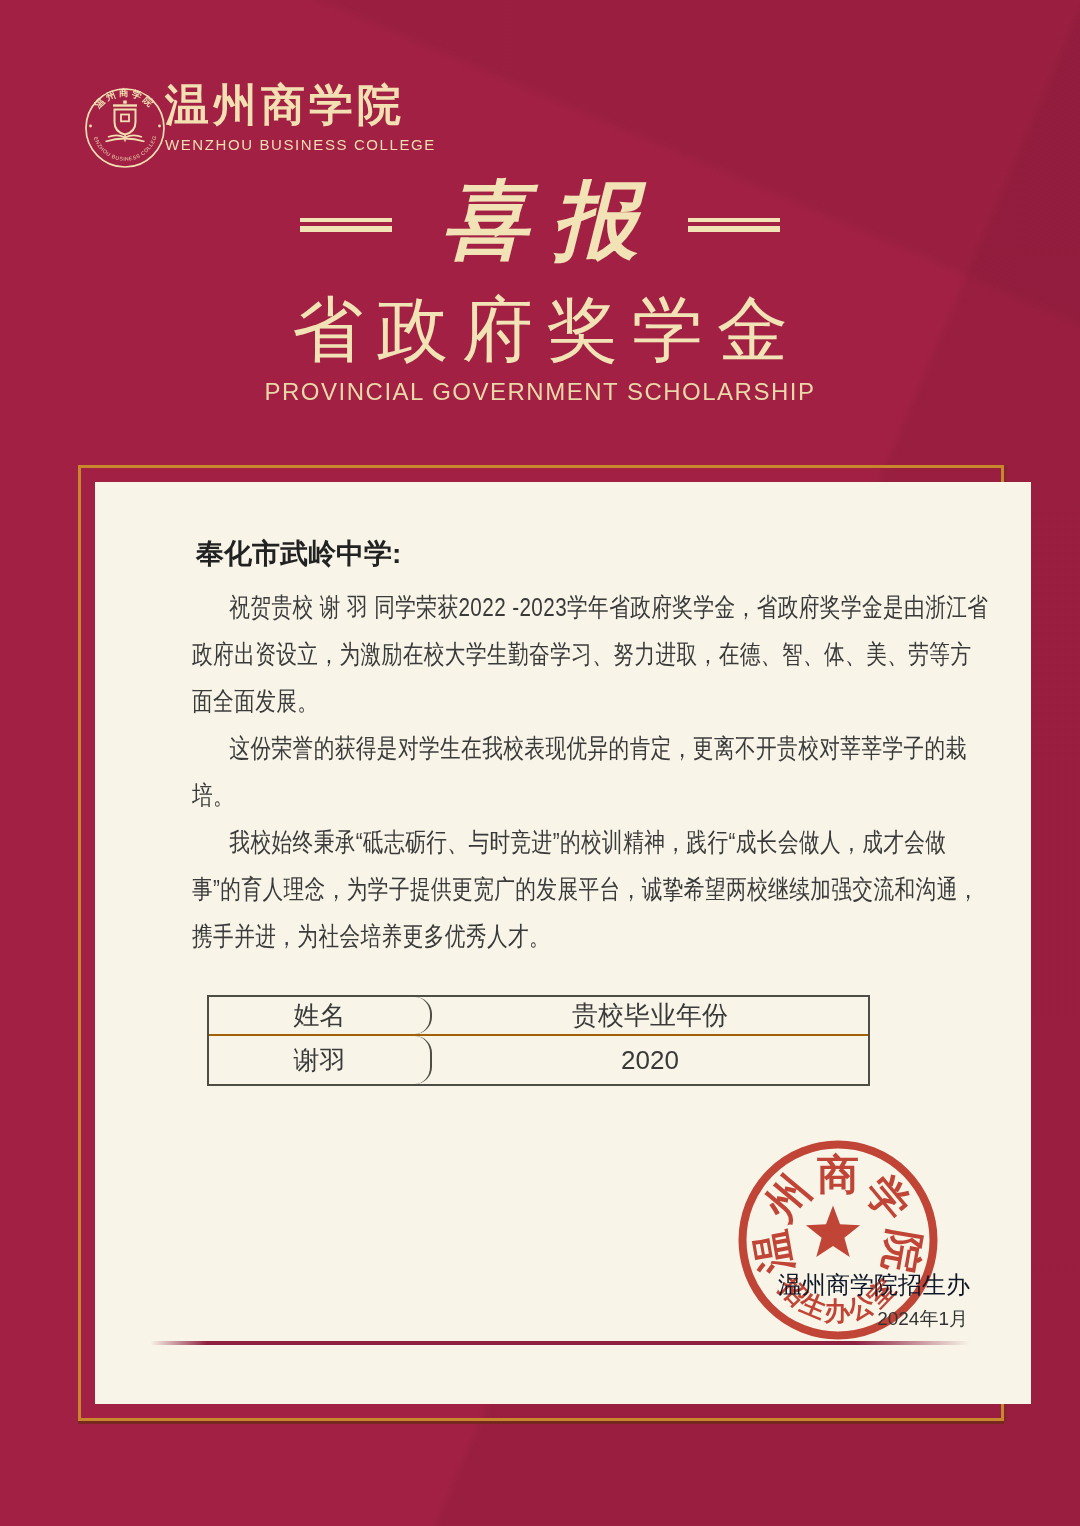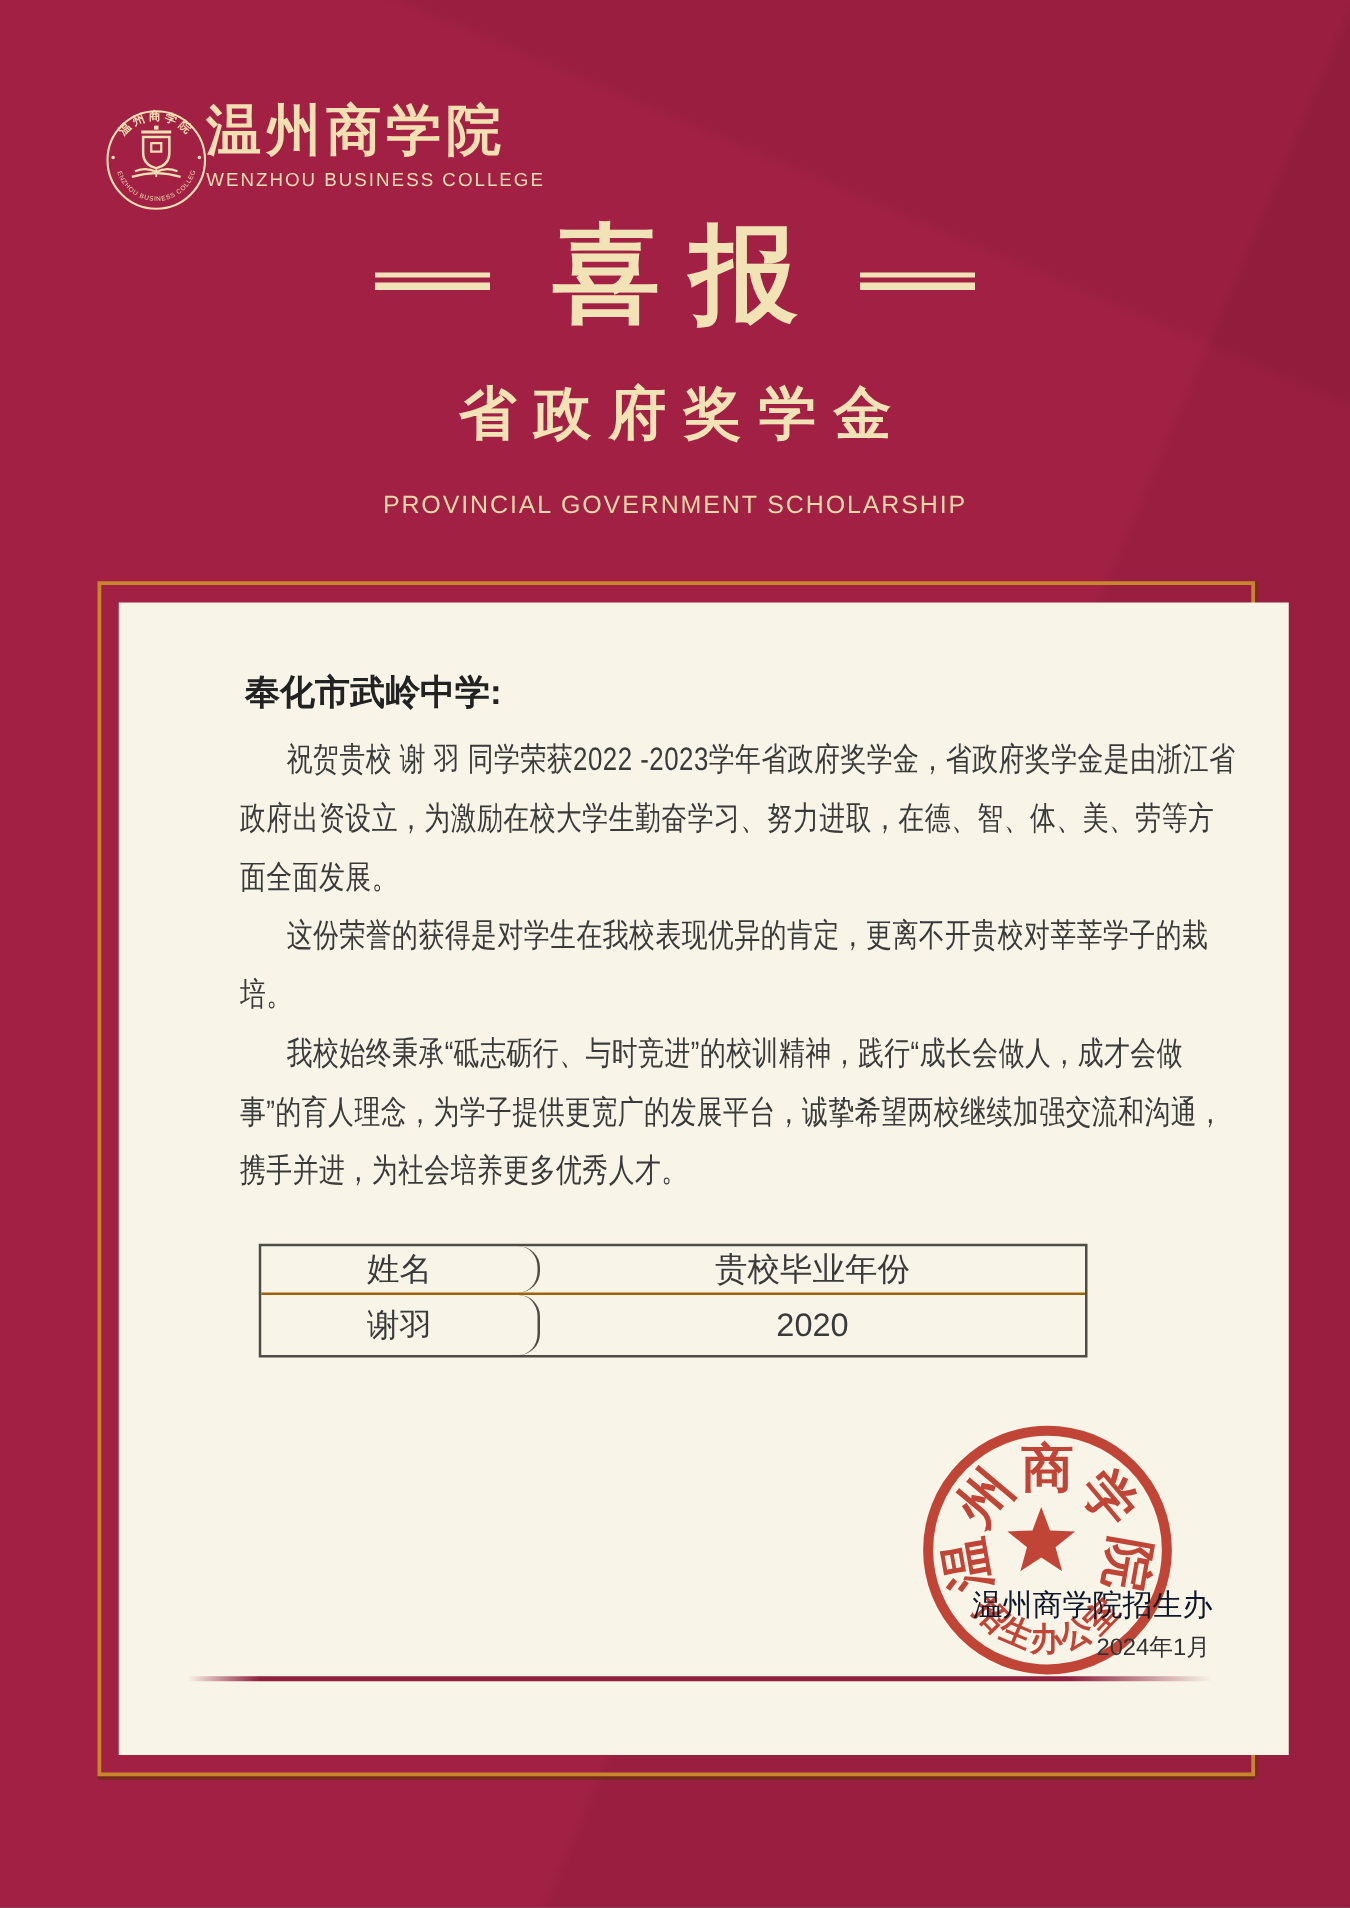--- a/index.html
+++ b/index.html
@@ -13,23 +13,23 @@
   }
   
   .emblem{position:absolute;left:83px;top:86px;width:84px;height:84px;}
   .college-names{position:absolute;left:165px;top:78px;color:#f2dfb2;}
   .college-zh{font-size:44px;line-height:54px;font-weight:700;letter-spacing:4px;}
   .college-en{font-size:15px;line-height:16px;letter-spacing:1.6px;margin-top:5px;font-weight:500;}
   
   .title-block{position:absolute;left:0;top:176px;width:1080px;text-align:center;color:#f2e3b6;}
   .title-row{display:flex;align-items:center;justify-content:center;gap:26px;height:88px;}
   .title-dash{width:92px;height:4px;border-top:4px solid #f2e3b6;border-bottom:6px solid #f2e3b6;transform:translateY(5px);}
-  .title-main{font-size:86px;line-height:88px;font-weight:700;letter-spacing:24px;margin-left:24px;}
-  .title-sub{font-size:46px;line-height:72px;font-weight:700;letter-spacing:14px;margin-top:30px;margin-left:14px;}
-  .title-en{font-size:20px;line-height:24px;letter-spacing:1.5px;margin-top:26px;color:#ead8a8;font-weight:500;}
+  .title-main{font-size:86px;line-height:88px;font-weight:700;letter-spacing:24px;margin-left:24px;font-style:italic;}
+  .title-sub{font-size:71px;line-height:72px;font-weight:400;letter-spacing:14px;margin-top:30px;margin-left:14px;}
+  .title-en{font-size:24px;line-height:24px;letter-spacing:1.5px;margin-top:14px;color:#ead8a8;font-weight:500;}
   
   .card-frame{
     position:absolute;left:78px;top:465px;width:892px;height:922px;
     border:3px solid #c8872d;padding:14px;
     box-shadow:0 3px 0 rgba(90,50,8,0.55), 3px 0 0 rgba(90,50,8,0.25);
   }
   .card{position:relative;width:100%;height:100%;background:#f8f5e8;overflow:hidden;color:#3a3a3a;padding-left:44px;}
   .addressee{margin:56px 0 0 57px;font-size:28px;line-height:32px;font-weight:700;color:#222;}
   .body-text{
     margin:14px 0 0 53px;width:1005px;

